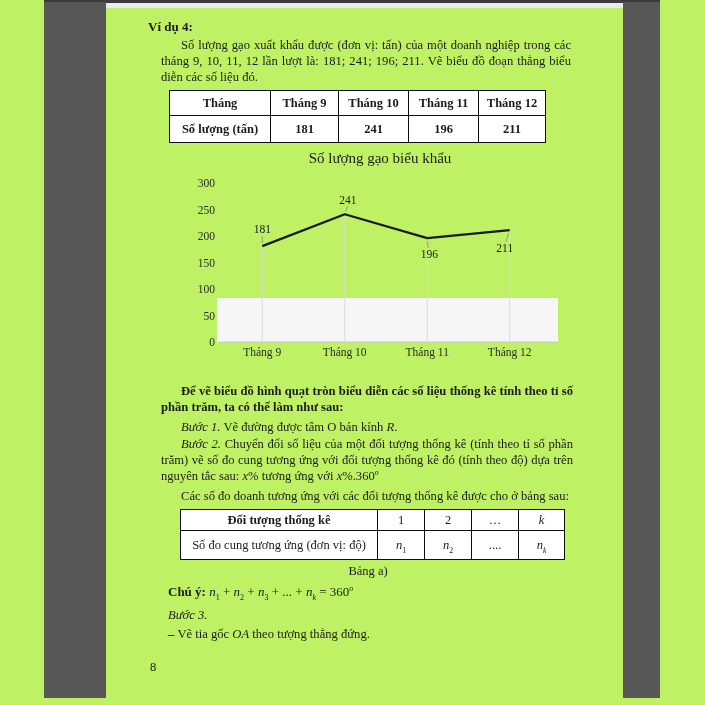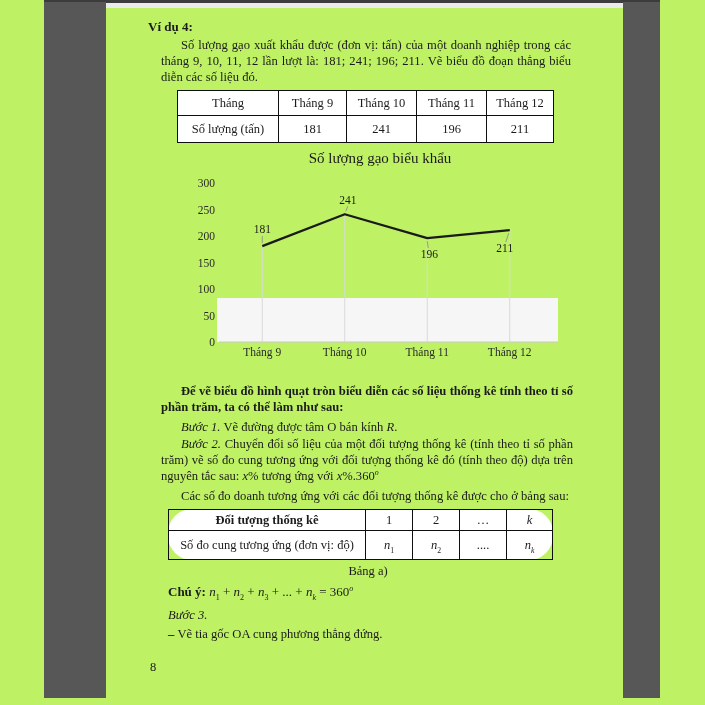--- a/index.html
+++ b/index.html
@@ -30,21 +30,21 @@
 <div class="canvas">
 
   <div class="photo-edge-top"></div>
   <div class="photo-bar left"></div>
   <div class="photo-bar right"></div>
   <div class="page-top-shade"></div>
 
   <div class="abs h-bold" style="left:148px;top:19px;">Ví dụ 4:</div>
   <div class="abs body-text indent" style="left:148px;top:37px;width:410px;">Số lượng gạo xuất khẩu được (đơn vị: tấn) của một doanh nghiệp trong các tháng 9, 10, 11, 12 lần lượt là: 181; 241; 196; 211. Vẽ biểu đồ đoạn thẳng biểu diễn các số liệu đó.</div>
 
-  <table class="tbl" style="left:177px;top:90px;">
+  <table class="tbl" style="left:169px;top:90px;font-weight:bold;">
     <colgroup>
         <col style="width:101px">
         <col style="width:68px">
         <col style="width:70px">
         <col style="width:70px">
         <col style="width:67px">
       </colgroup>
     <tbody>
         <tr style="height:25px;">
       <td>Tháng</td>
@@ -91,21 +91,21 @@
       <text x="239.25" y="90.11999999999999" text-anchor="middle" class="dlabel">196</text>
       <line x1="318.75" y1="65.16999999999999" x2="315.75" y2="74.16999999999999" stroke="#8f8f8f" stroke-width="0.9"></line>
       <text x="314.75" y="84.16999999999999" text-anchor="middle" class="dlabel">211</text>
     </svg>
 
   <div class="abs body-text indent" style="left:148px;top:383px;width:412px;font-weight:bold;">Để vẽ biểu đồ hình quạt tròn biểu diễn các số liệu thống kê tính theo tỉ số phần trăm, ta có thể làm như sau:</div>
   <div class="abs body-text indent" style="left:148px;top:419px;width:412px;"><span style="font-style: italic;">Bước 1.</span><span> Vẽ đường được tâm O bán kính </span><span style="font-style: italic;">R</span><span>.</span></div>
   <div class="abs body-text indent" style="left:148px;top:436px;width:412px;"><span style="font-style: italic;">Bước 2.</span><span> Chuyển đổi số liệu của một đối tượng thống kê (tính theo tỉ số phần trăm) vẽ số đo cung tương ứng với đối tượng thống kê đó (tính theo độ) dựa trên nguyên tắc sau: </span><span style="font-style: italic;">x</span><span>% tương ứng với </span><span style="font-style: italic;">x</span><span>%.360</span><sup style="font-style: italic;">o</sup></div>
   <div class="abs body-text indent" style="left:148px;top:488px;width:412px;">Các số đo doanh tương ứng với các đối tượng thống kê được cho ở bảng sau:</div>
 
-  <table class="tbl" style="left:168px;top:509px;border-radius:24px;">
+  <table class="tbl" style="left:180px;top:509px;">
     <colgroup>
         <col style="width:197px">
         <col style="width:47px">
         <col style="width:47px">
         <col style="width:47px">
         <col style="width:46px">
       </colgroup>
     <tbody>
         <tr style="height:21px;">
       <td><span style="font-weight: bold;">Đối tượng thống kê</span></td>
@@ -120,17 +120,17 @@
       <td><span style="font-style: italic;">n</span><sub>2</sub></td>
       <td><span>....</span></td>
       <td><span style="font-style: italic;">n</span><sub style="font-style: italic;">k</sub></td>
     </tr>
   </tbody>
     </table>
   <div class="abs caption" style="left:176px;top:564px;width:384px;">Bảng a)</div>
 
   <div class="abs" style="left:168px;top:584px;font-size:13px;"><span style="font-weight: bold;">Chú ý: </span><span style="font-style: italic;">n</span><sub>1</sub><span> + </span><span style="font-style: italic;">n</span><sub>2</sub><span> + </span><span style="font-style: italic;">n</span><sub>3</sub><span> + ... + </span><span style="font-style: italic;">n</span><sub style="font-style: italic;">k</sub><span> = 360</span><sup style="font-style: italic;">o</sup></div>
   <div class="abs" style="left:168px;top:608px;font-size:12.6px;"><span style="font-style: italic;">Bước 3.</span></div>
-  <div class="abs" style="left:168px;top:627px;font-size:12.6px;"><span style="font-weight: bold;">– </span><span>Vẽ tia gốc </span><span style=" margin-top: 44px;">OA</span><span> cung phương thẳng đứng.</span></div>
+  <div class="abs" style="left:168px;top:627px;font-size:12.6px;"><span style="font-weight: bold;">– </span><span>Vẽ tia gốc </span><span style="font-style: italic; margin-top: 44px;">OA</span><span> theo tượng thẳng đứng.</span></div>
 
   <div class="abs pagenum" style="left:150px;top:660px;">8</div>
 
 </div>
 
 </body></html>

